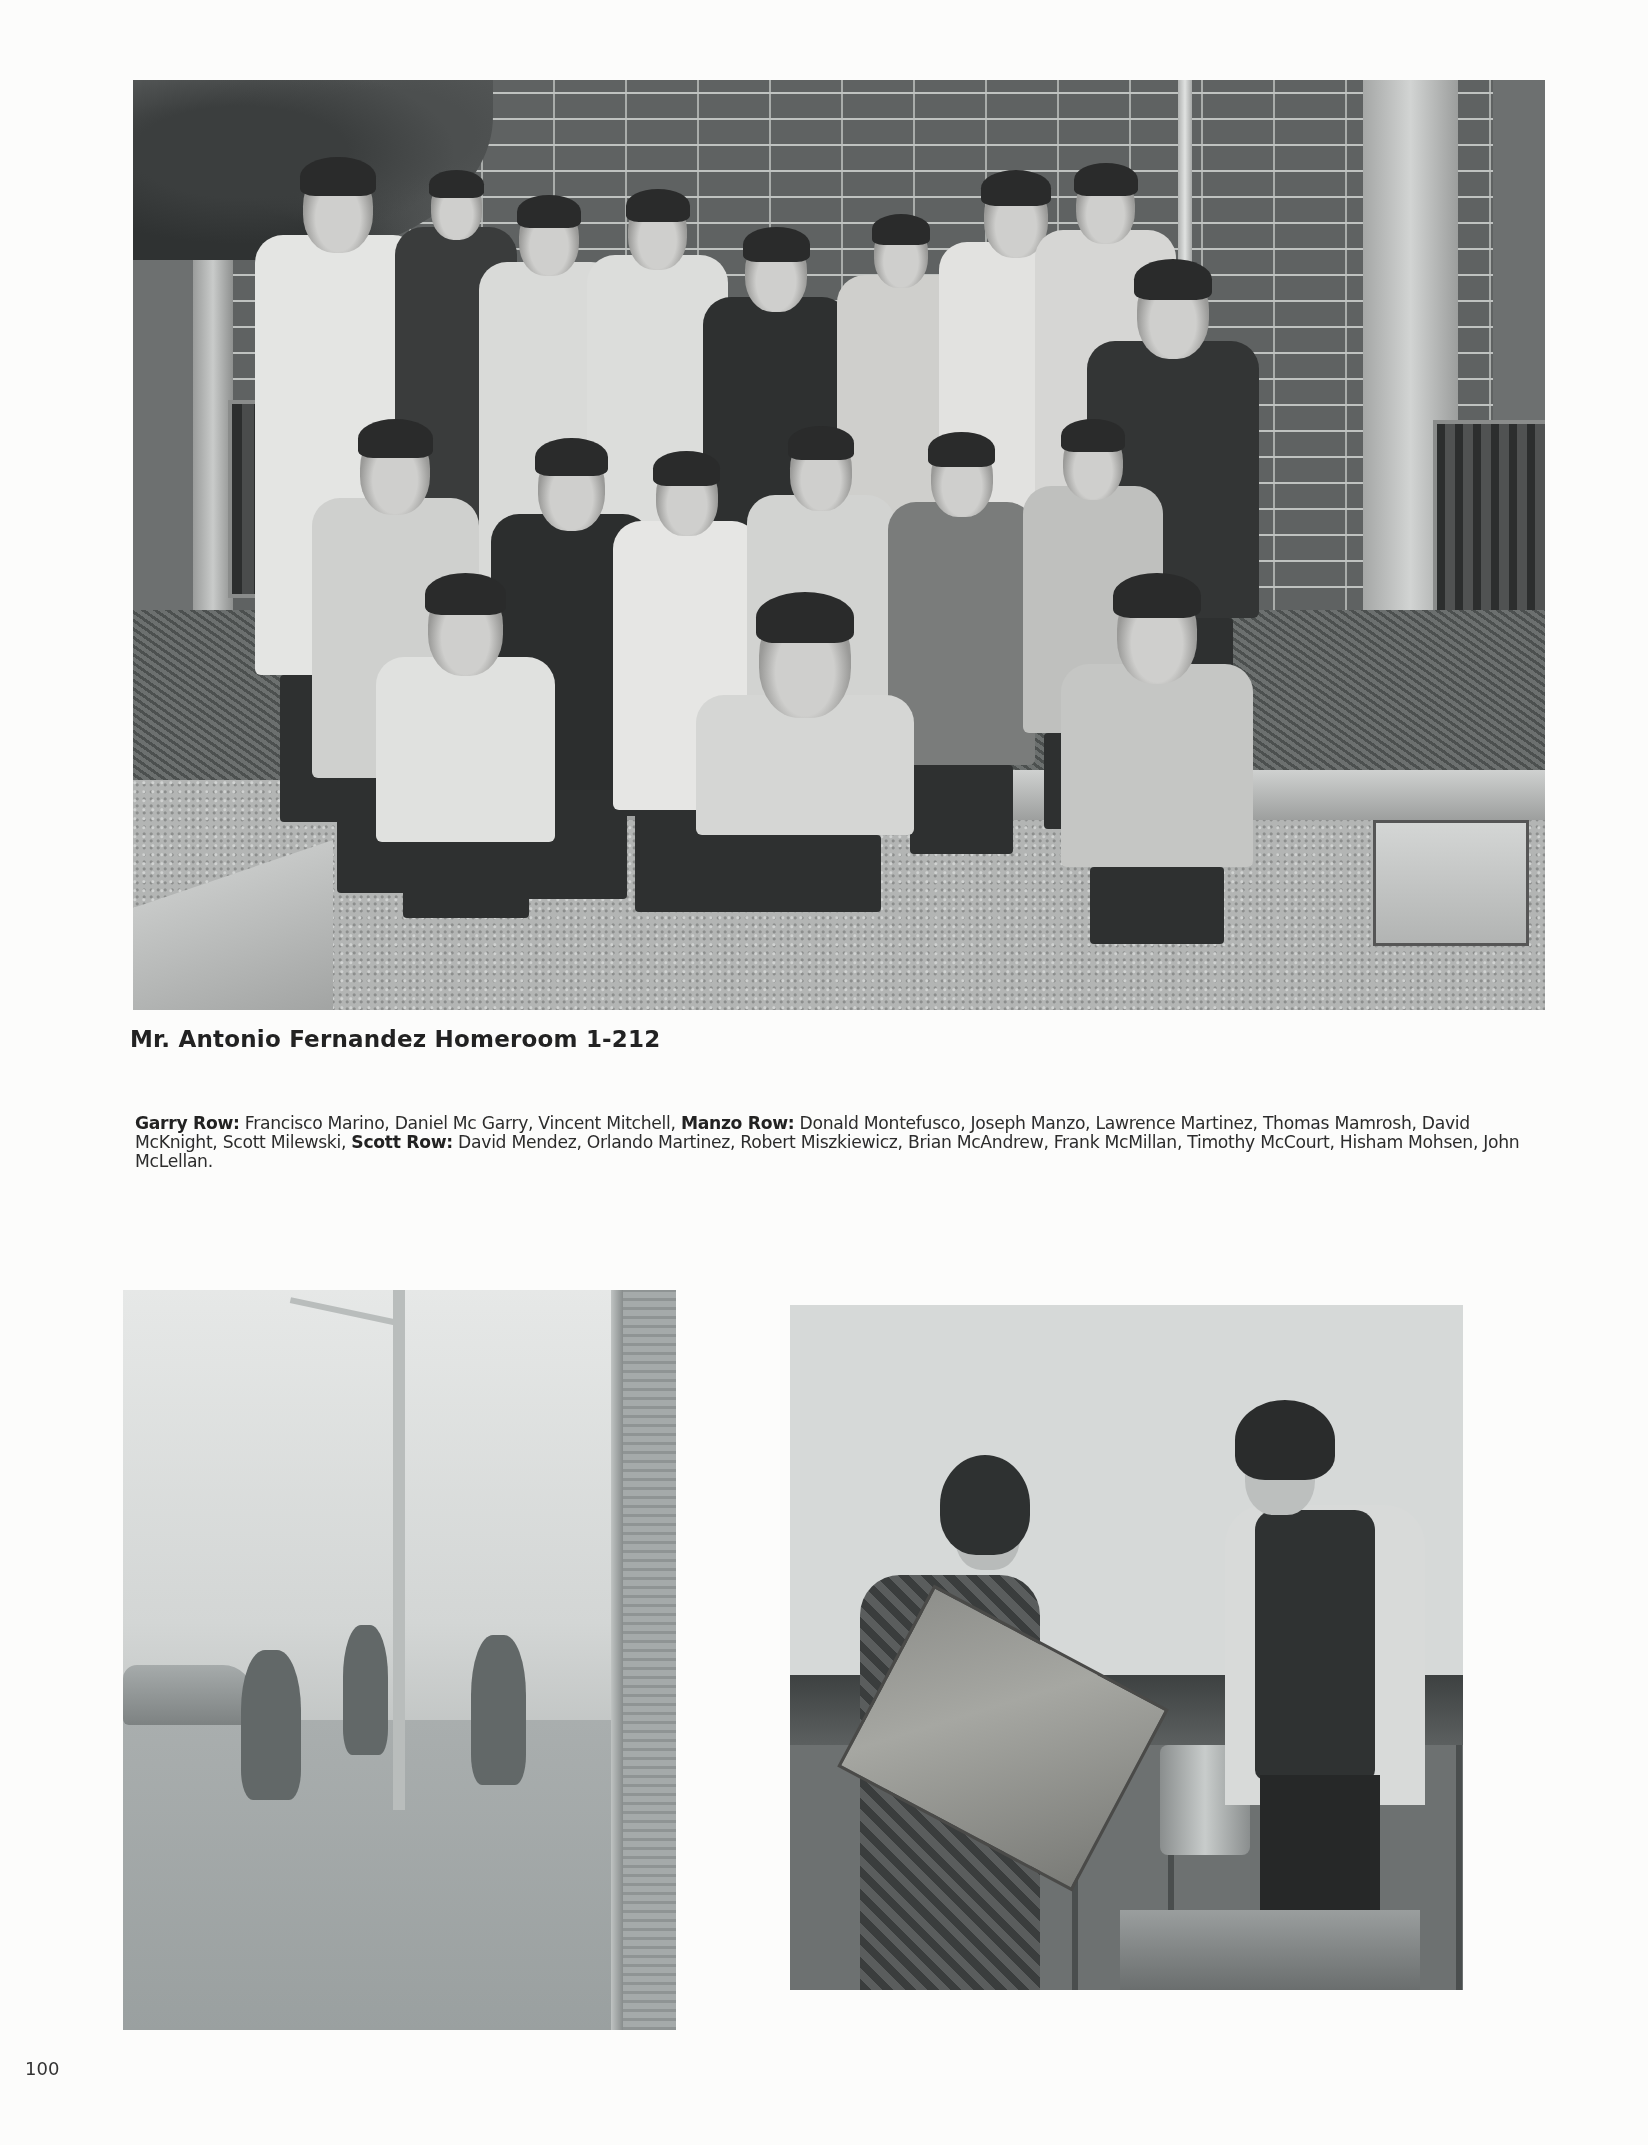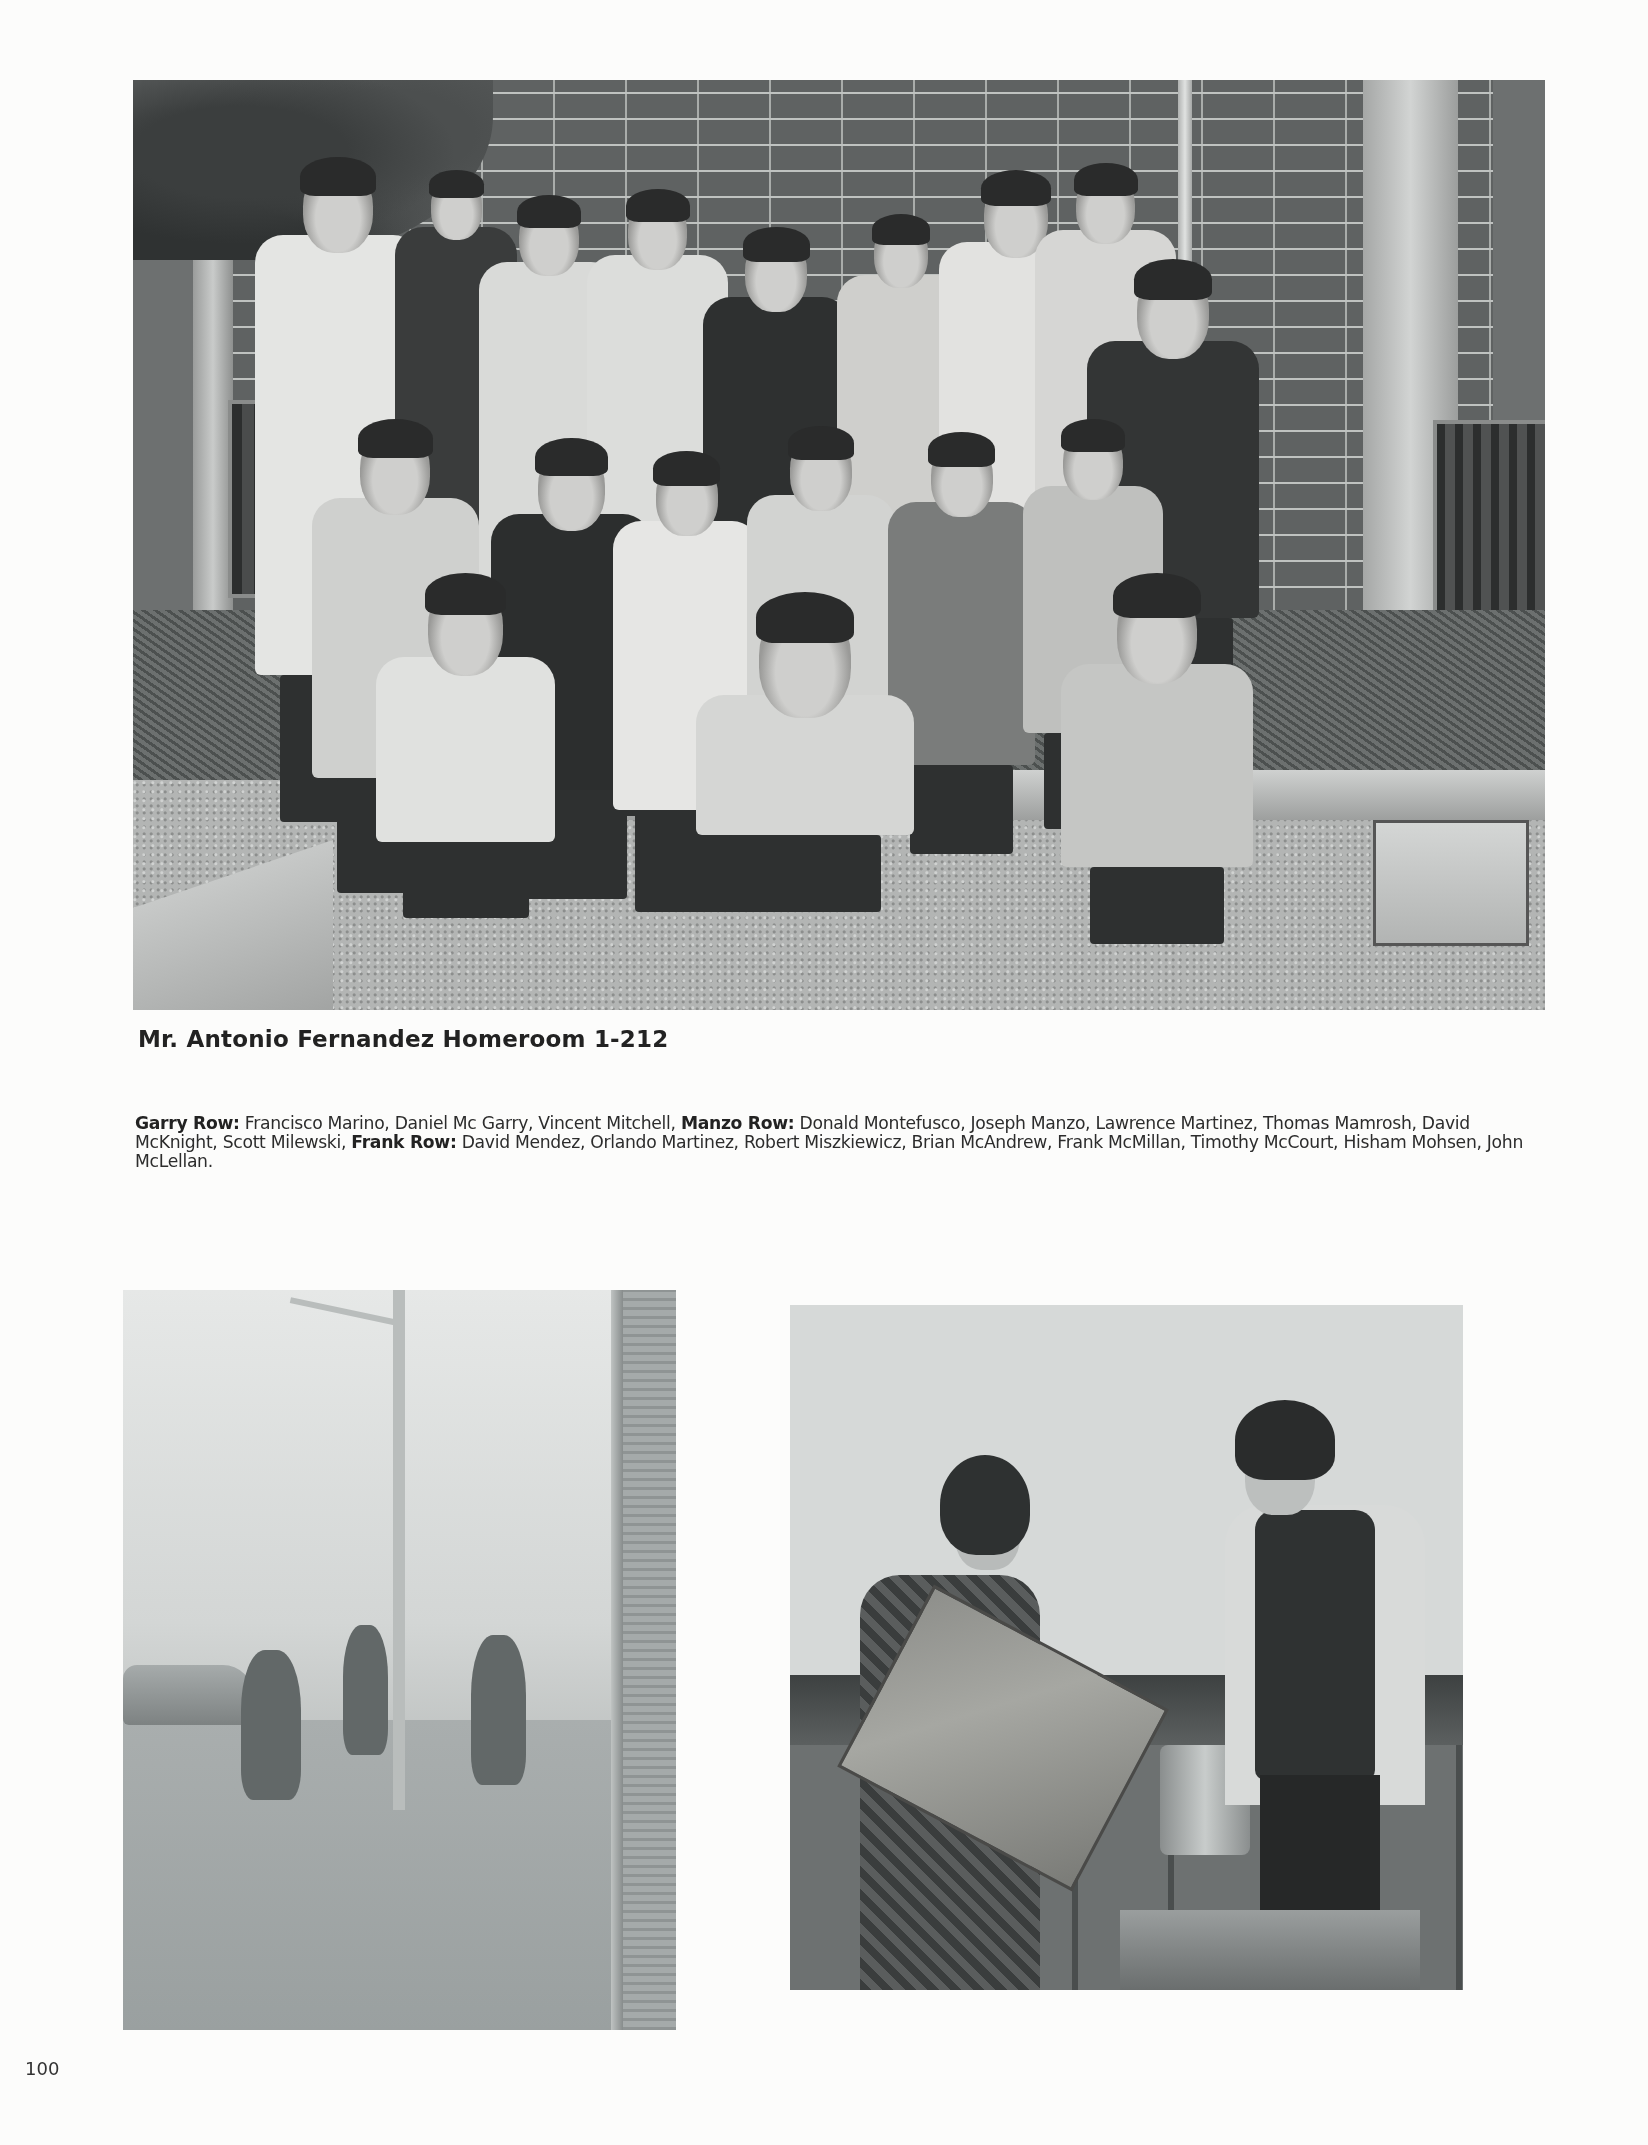--- a/index.html
+++ b/index.html
@@ -67,21 +67,21 @@
   .person { position:absolute; }
   .person .head { position:absolute; border-radius: 46% 46% 44% 44%;
     background: radial-gradient(ellipse at 50% 60%, #cfcfcd 0 45%, #9a9a98 70%);
   }
   .person .hair { position:absolute; border-radius: 50% 50% 20% 20%; background:#2a2b2b; }
   .person .body { position:absolute; border-radius: 28px 28px 6px 6px; }
   .person .legs { position:absolute; background:#2e3030; border-radius: 4px; }
 
   
   #group-title {
-    position: absolute; left: 138px; top: 1026px;
+    position: absolute; left: 130px; top: 1026px;
     font-family: "DejaVu Sans", sans-serif;
     font-weight: bold; font-size: 23px; color: #222;
     letter-spacing: 0.2px;
   }
   #group-caption {
     position: absolute; left: 135px; top: 1114px; width: 1400px;
     font-family: "DejaVu Sans", sans-serif;
     font-size: 17.2px; line-height: 19px; color: #2c2c2c;
     letter-spacing: -0.3px;
   }
@@ -277,21 +277,21 @@
     </div>
 </div>
 
 <div id="group-title">Mr. Antonio Fernandez Homeroom 1-212</div>
 
 <div id="group-caption">
   <b>Garry Row:</b>
   <span>Francisco Marino, Daniel Mc Garry, Vincent Mitchell,</span>
   <b>Manzo Row:</b>
   <span>Donald Montefusco, Joseph Manzo, Lawrence Martinez, Thomas Mamrosh, David McKnight, Scott Milewski,</span>
-  <b>Frank Row:</b>
+  <b>Scott Row:</b>
   <span>David Mendez, Orlando Martinez, Robert Miszkiewicz, Brian McAndrew, Frank McMillan, Timothy McCourt, Hisham Mohsen, John McLellan.</span>
 </div>
 
 <div id="fog-photo" class="photo" title="Students walking through heavy fog outside school building">
   <div class="fog-road"></div>
   <div class="fog-building-edge"></div>
   <div class="fog-building"></div>
   <div class="fog-arm"></div>
   <div class="fog-pole"></div>
   <div class="fog-car"></div>

